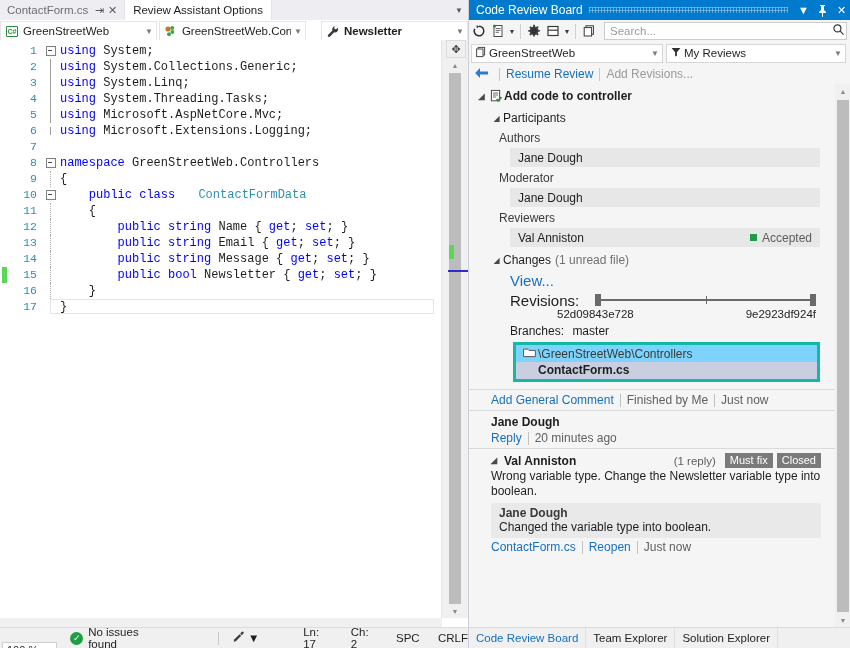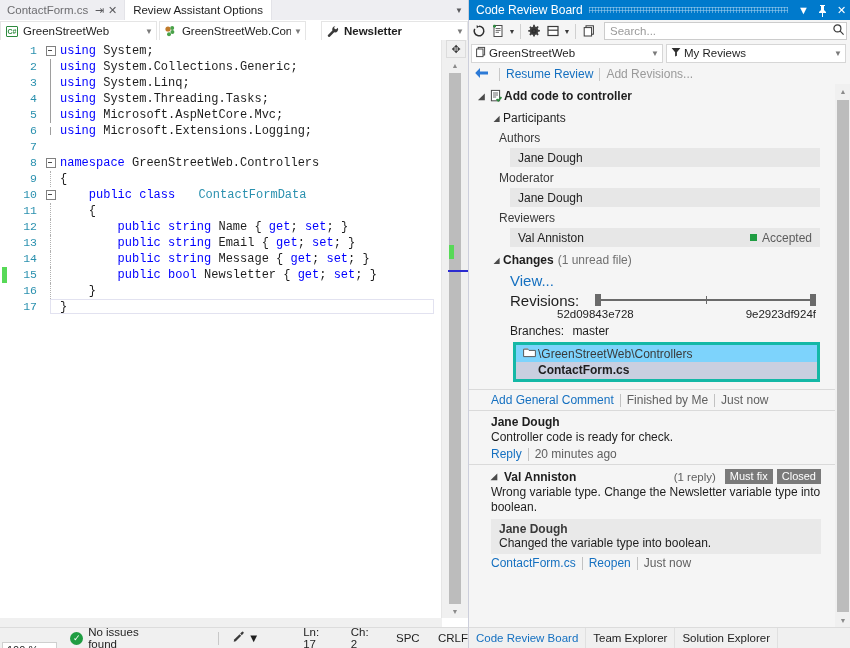--- a/index.html
+++ b/index.html
@@ -653,21 +653,21 @@
         <div class="field-box">
           <span class="fb-name">Val Anniston</span>
           <span class="fb-status">
             <i class="status-sq"></i>
             <span>Accepted</span>
           </span>
         </div>
 
         <div class="tree-row-sec">
           <span class="expander">◢</span>
-          <span class="sec-title" style="font-weight:bold">Changes</span>
+          <span class="sec-title" style="font-weight:normal">Changes</span>
           <span class="sec-note">(1 unread file)</span>
         </div>
 
         <div class="link-row">
           <span class="blue-link">View...</span>
         </div>
 
         <div class="rev-slider-row">
           <span class="rev-slider-label">Revisions:</span>
           <span class="rev-track">
@@ -705,21 +705,20 @@
           <span class="csep"></span>
           <span class="c-static">Finished by Me</span>
           <span class="csep"></span>
           <span class="c-static">Just now</span>
         </div>
 
         <div class="comment">
           <div class="c-head">
             <span>Jane Dough</span>
           </div>
-          <div class="c-body">Controller code is ready for check.</div>
           <div class="c-foot">
             <span class="blue-link">Reply</span>
             <span class="fsep"></span>
             <span class="c-static">20 minutes ago</span>
           </div>
         </div>
 
         <div class="comment nested-wrap">
           <div class="c-head" style="padding-left:13px">
             <span class="c-exp">◢</span>

